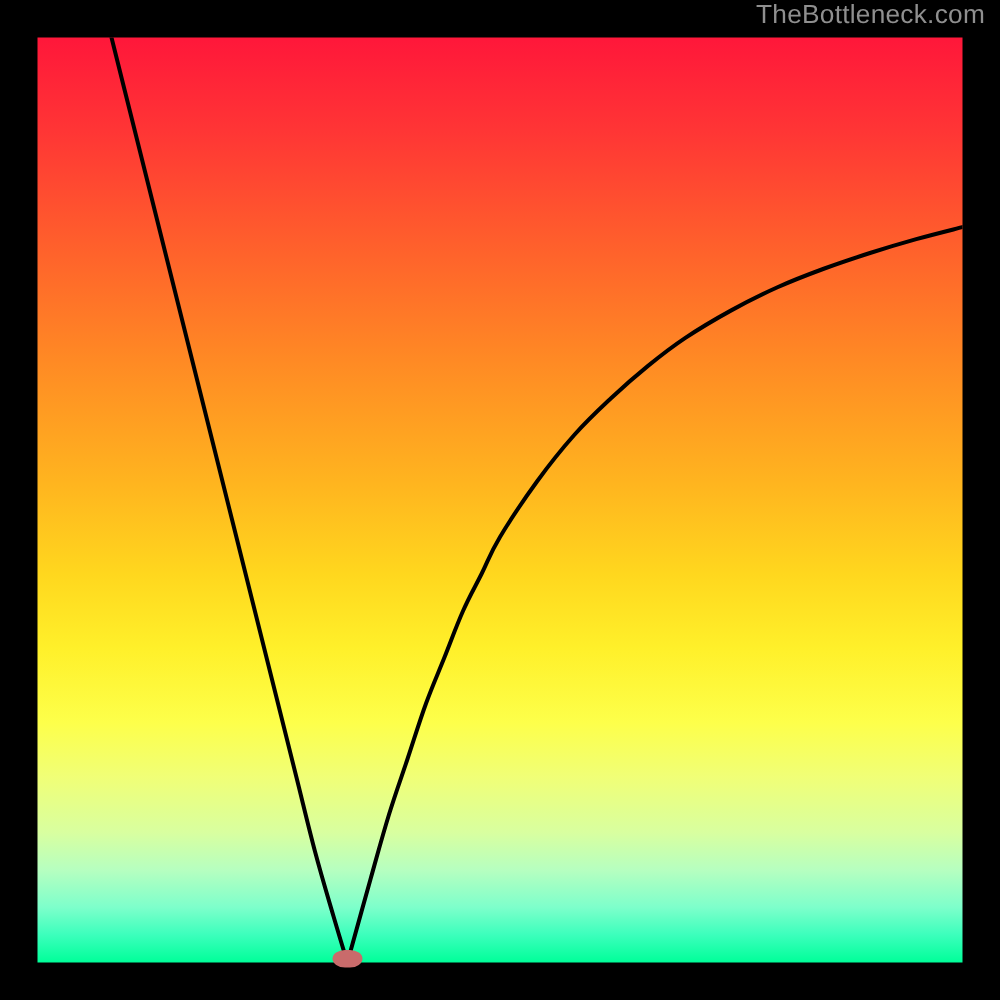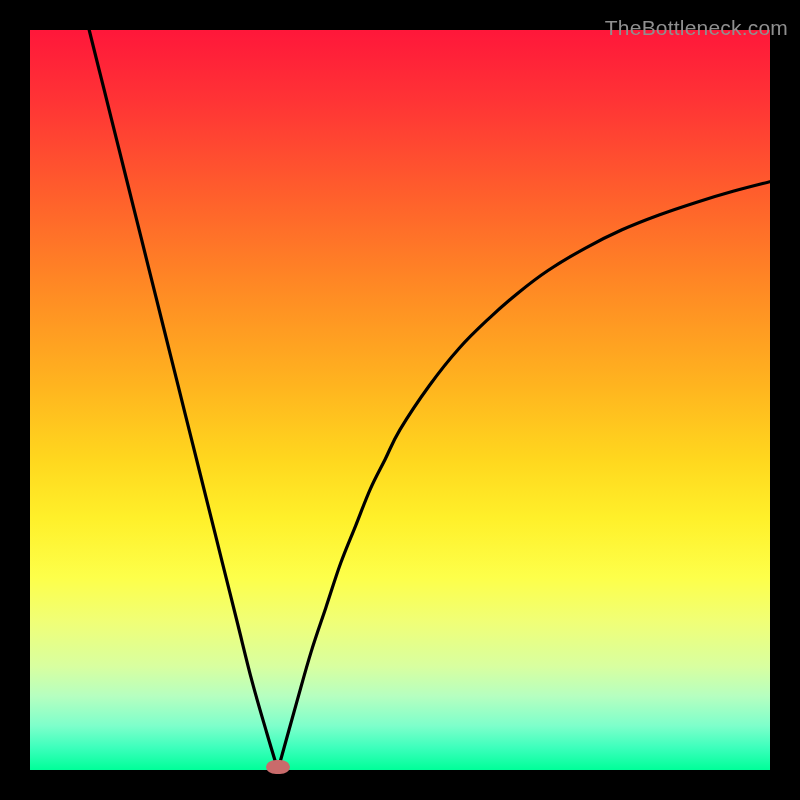--- a/index.html
+++ b/index.html
@@ -48,21 +48,21 @@
     width: 740px;
     height: 740px;
   }
   .marker {
     position: absolute;
     background: #c96b6b;
     border-radius: 50% / 60%;
   }
   .watermark {
     position: absolute;
-    top: 16px;
+    top: 0;
     right: 12px;
     color: #8f8f8f;
     font-size: 21px;
     letter-spacing: 0.2px;
     user-select: none;
   }
 </style>
 </head>
 <body>
 

